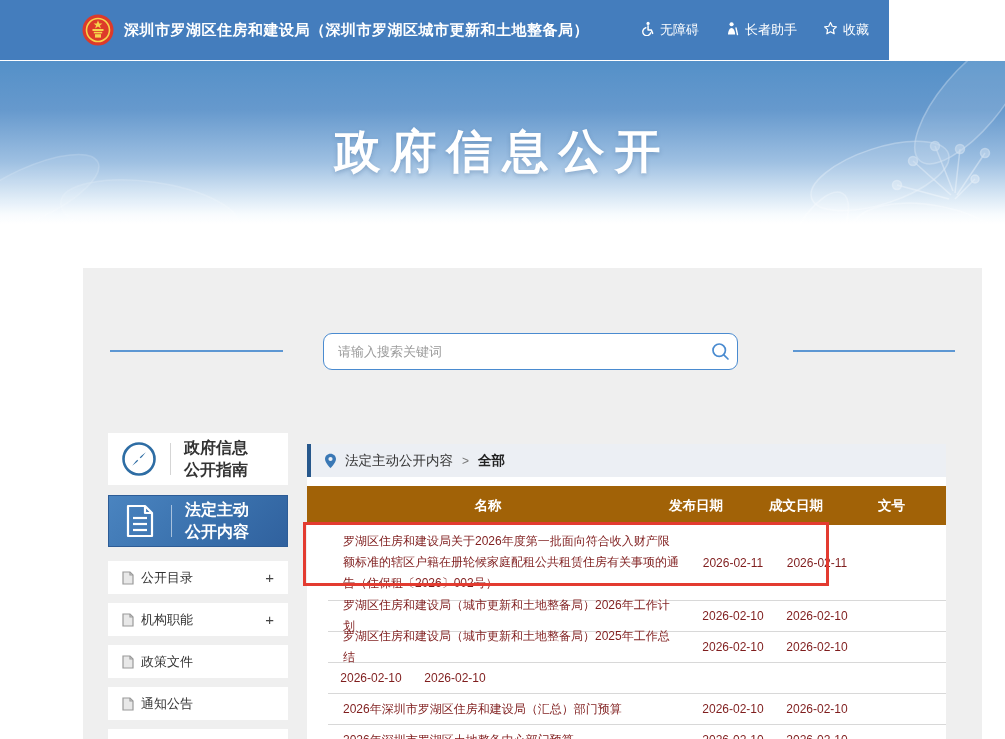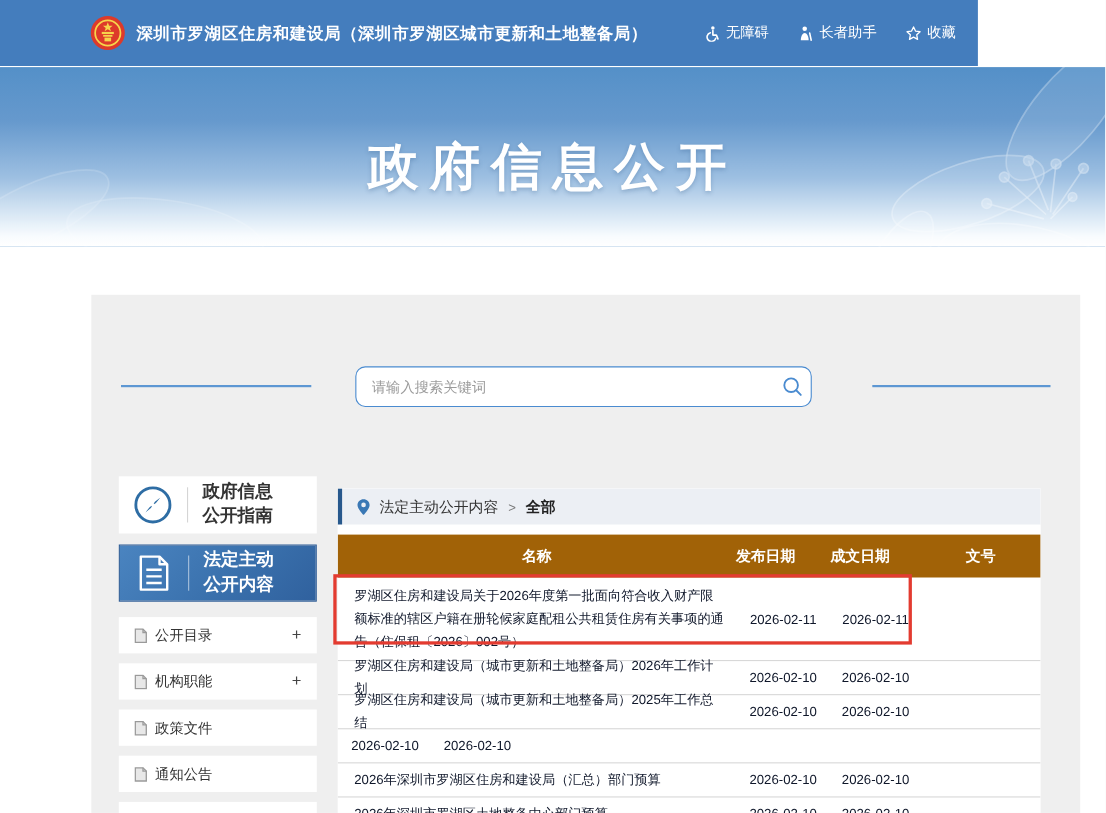--- a/index.html
+++ b/index.html
@@ -6,21 +6,21 @@
   html,body { background:#fff; }
   body { font-family:"Liberation Sans","DejaVu Sans",sans-serif; }
   #page { position:relative; width:1005px; height:739px; background:#fff; overflow:hidden; }
 
   
   .topbar { position:absolute; left:0; top:0; width:889px; height:60px; background:#447dbd; display:flex; align-items:center; z-index:3; }
   .topbar-inner { display:flex; align-items:center; margin-left:82px; }
   .emblem { width:32px; height:32px; flex:0 0 32px; }
   .site-title { color:#fff; font-size:15px; font-weight:bold; margin-left:10px; letter-spacing:0.5px; }
   .top-links { position:absolute; right:20px; top:0; height:60px; display:flex; align-items:center; gap:26px; }
-  .top-link { display:flex; align-items:center; gap:5px; color:#fff; font-size:13px; cursor:pointer; }
+  .top-link { display:flex; align-items:flex-start; gap:5px; color:#fff; font-size:13px; cursor:pointer; }
   .top-link svg { display:block; }
 
   
   .banner { position:absolute; left:0; top:60px; width:1005px; height:164px;
     background:linear-gradient(180deg,#5490c8 0%,#6699cd 30%,#9ec0e2 62%,#d9e8f5 83%,#f7fbfe 94%,#ffffff 100%);
     border-top:1px solid rgba(255,255,255,.45); overflow:hidden; }
   .banner-title { position:absolute; left:0; top:60px; width:100%; text-align:center; color:#fff;
     font-size:46px; font-weight:bold; letter-spacing:10px; text-shadow:0 2px 4px rgba(42,82,130,.28); }
   .flower { position:absolute; opacity:.55; }
   .flower.right { right:-10px; top:0; }
@@ -57,23 +57,23 @@
   
   .main { position:absolute; left:307px; top:444px; width:639px; height:295px; background:#fff; overflow:hidden; }
   .breadcrumb { height:33px; background:#eceff4; border-left:4px solid #27588c; display:flex; align-items:center; padding-left:13px; font-size:13.5px; color:#333; }
   .bc-section { margin-left:8px; cursor:pointer; }
   .bc-sep { margin:0 9px; color:#777; font-size:12px; }
   .bc-current { font-weight:bold; color:#222; cursor:pointer; }
   .spacer { height:9px; background:#fff; }
   .thead { height:39px; background:#a16207; display:flex; align-items:center; color:#fff; font-size:13.5px; font-weight:bold; }
   .col-name { flex:0 0 362px; text-align:center; }
   .col-pub { flex:0 0 86px; }
-  .col-wri { flex:0 0 82px; text-align:left; }
+  .col-wri { flex:0 0 82px; text-align:center; }
   .col-doc { flex:1; text-align:center; }
-  .trow { display:flex; align-items:center; border-bottom:1px solid #d8d8d8; color:#0f172a; }
+  .trow { display:flex; align-items:center; border-bottom:1px solid #d8d8d8; color:#7f1d1d;margin-left:21px; }
   .trow .c-name { flex:0 0 362px; padding:6px 10px 6px 15px; font-size:12px; line-height:21px; text-align:left; cursor:pointer; }
   .trow .c-pub { flex:0 0 86px; text-align:center; font-size:12px; }
   .trow .c-wri { flex:0 0 82px; text-align:center; font-size:12px; }
   .trow .c-doc { flex:1; text-align:center; font-size:12px; }
   .trow.tall { min-height:67px; }
   .trow.short { height:31px; }
 
   
   .red-box { position:absolute; left:303px; top:522px; width:526px; height:64px; border:3px solid #e33b30; z-index:6; pointer-events:none; }
 </style>

